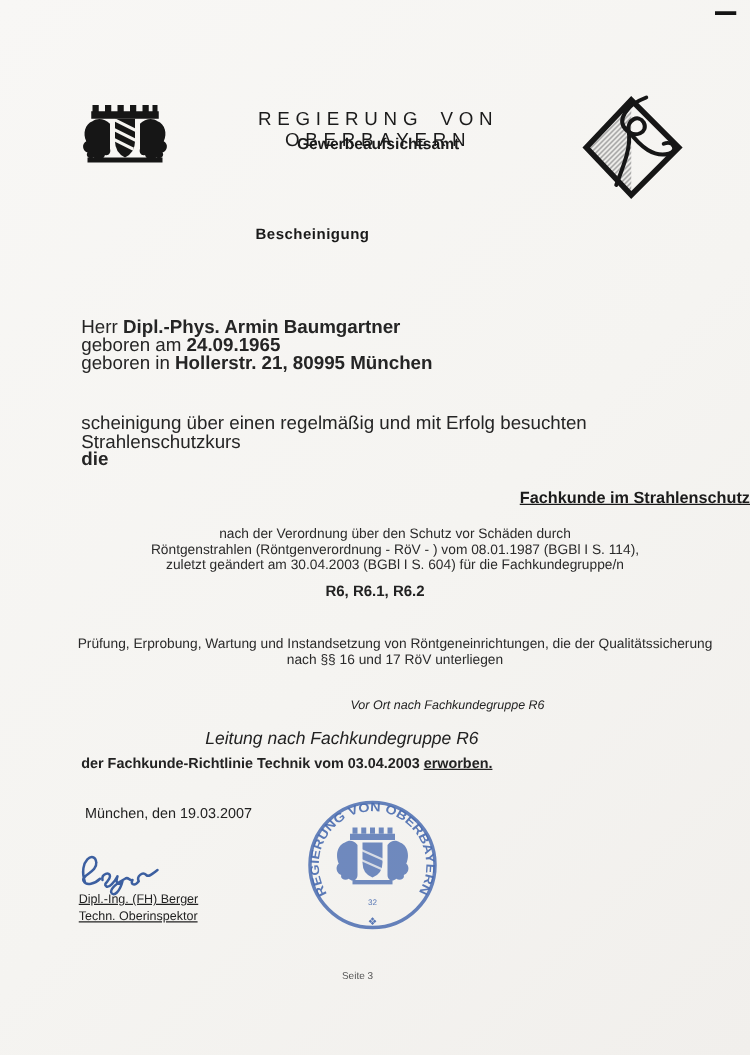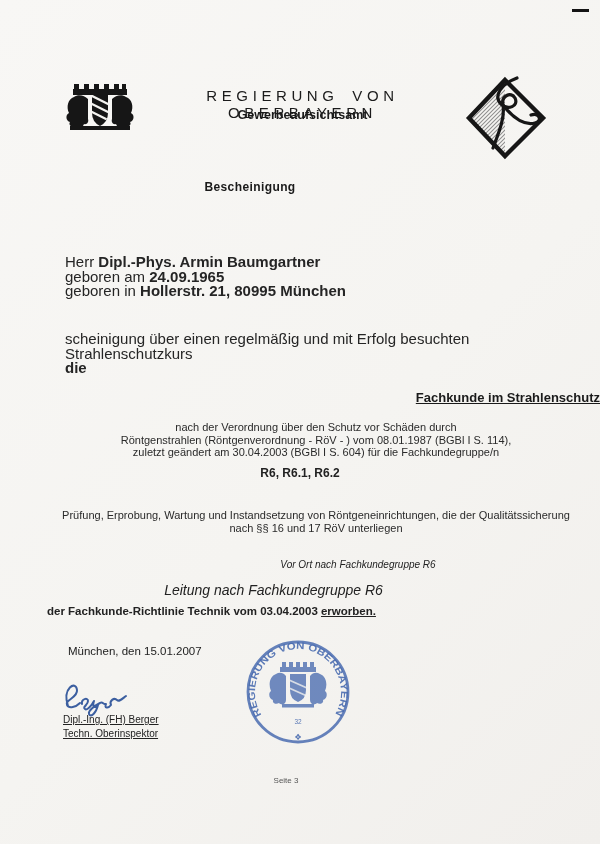--- a/index.html
+++ b/index.html
@@ -19,21 +19,21 @@
   #department{left:145px;top:108px;width:315px;font-size:12.5px;color:#1b1b1b;font-weight:bold;}
   #doc-title{left:0;top:180px;width:500px;font-size:12px;letter-spacing:.4px;color:#1a1a1a;}
   #recipient{left:65px;top:255px;}
   #statement{left:65px;top:332px;width:485px;}
   #q-heading{left:0;top:390px;width:600px;font-size:13px;color:#1a1a1a;}
   #q-legal{left:0;top:421px;width:600px;}
   #q-groups{left:0;top:466px;width:600px;font-size:12px;}
   #q-scope{left:0;top:494px;width:600px;margin-top:15px;}
   #q-role1{left:0;top:536px;width:547px;font-size:14px;margin-top:46px;}
   #q-role2{left:10px;top:559px;width:600px;font-size:10px;padding-left:48px;}
-  #acquired{left:47px;top:605px;font-size:11.5px;}
+  #acquired{left:65px;top:605px;font-size:11.5px;}
   #place-date{left:68px;top:645px;font-size:11.5px;}
   #signature-svg{left:56px;top:678px;}
   #signatory{left:63px;top:713px;font-size:10px;line-height:13.5px;text-decoration:underline;}
   #stamp-svg{left:242px;top:636px;}
   #footer{left:0;top:776px;width:572px;font-size:8px;color:#555;}
   #scan-mark{left:572px;top:9px;width:17px;height:3px;background:#141414;}
   #coat-of-arms{left:62px;top:81px;}
   #diamond-logo{left:461px;top:74px;}
 </style>
 </head>
@@ -108,21 +108,21 @@
   <div id="q-scope" class="abs center small-txt">
     <div>Prüfung, Erprobung, Wartung und Instandsetzung von Röntgeneinrichtungen, die der Qualitätssicherung</div>
     <div>nach §§ 16 und 17 RöV unterliegen</div>
   </div>
 
   <div id="q-role1" class="abs center i">Leitung nach Fachkundegruppe R6</div>
   <div id="q-role2" class="abs center i">Vor Ort nach Fachkundegruppe R6</div>
 
   <div id="acquired" class="abs b"><span>der Fachkunde-Richtlinie Technik vom 03.04.2003 </span><span class="u">erworben.</span></div>
 
-  <div id="place-date" class="abs">München, den 15.01.2007</div>
+  <div id="place-date" class="abs">München, den 19.03.2007</div>
 
   <svg id="stamp-svg" class="abs" width="112" height="112" viewBox="0 0 112 112">
     <defs>
       <path id="ring" d="M 20.8 80.7 A 43 43 0 0 1 56 13 A 43 43 0 0 1 91.2 80.7"></path>
     </defs>
     <circle cx="56" cy="56" r="50" fill="none" stroke="#4a6cb0" stroke-width="2.8" opacity="0.85"></circle>
     <text font-size="9.8" font-weight="bold" fill="#4a6cb0" opacity="0.9" font-family="Liberation Sans, sans-serif">
       <textPath href="#ring" startOffset="2" textLength="182" lengthAdjust="spacingAndGlyphs">REGIERUNG VON OBERBAYERN</textPath>
     </text>
     <text x="56" y="104" font-size="8.5" text-anchor="middle" fill="#4a6cb0" opacity="0.9">❖</text>

